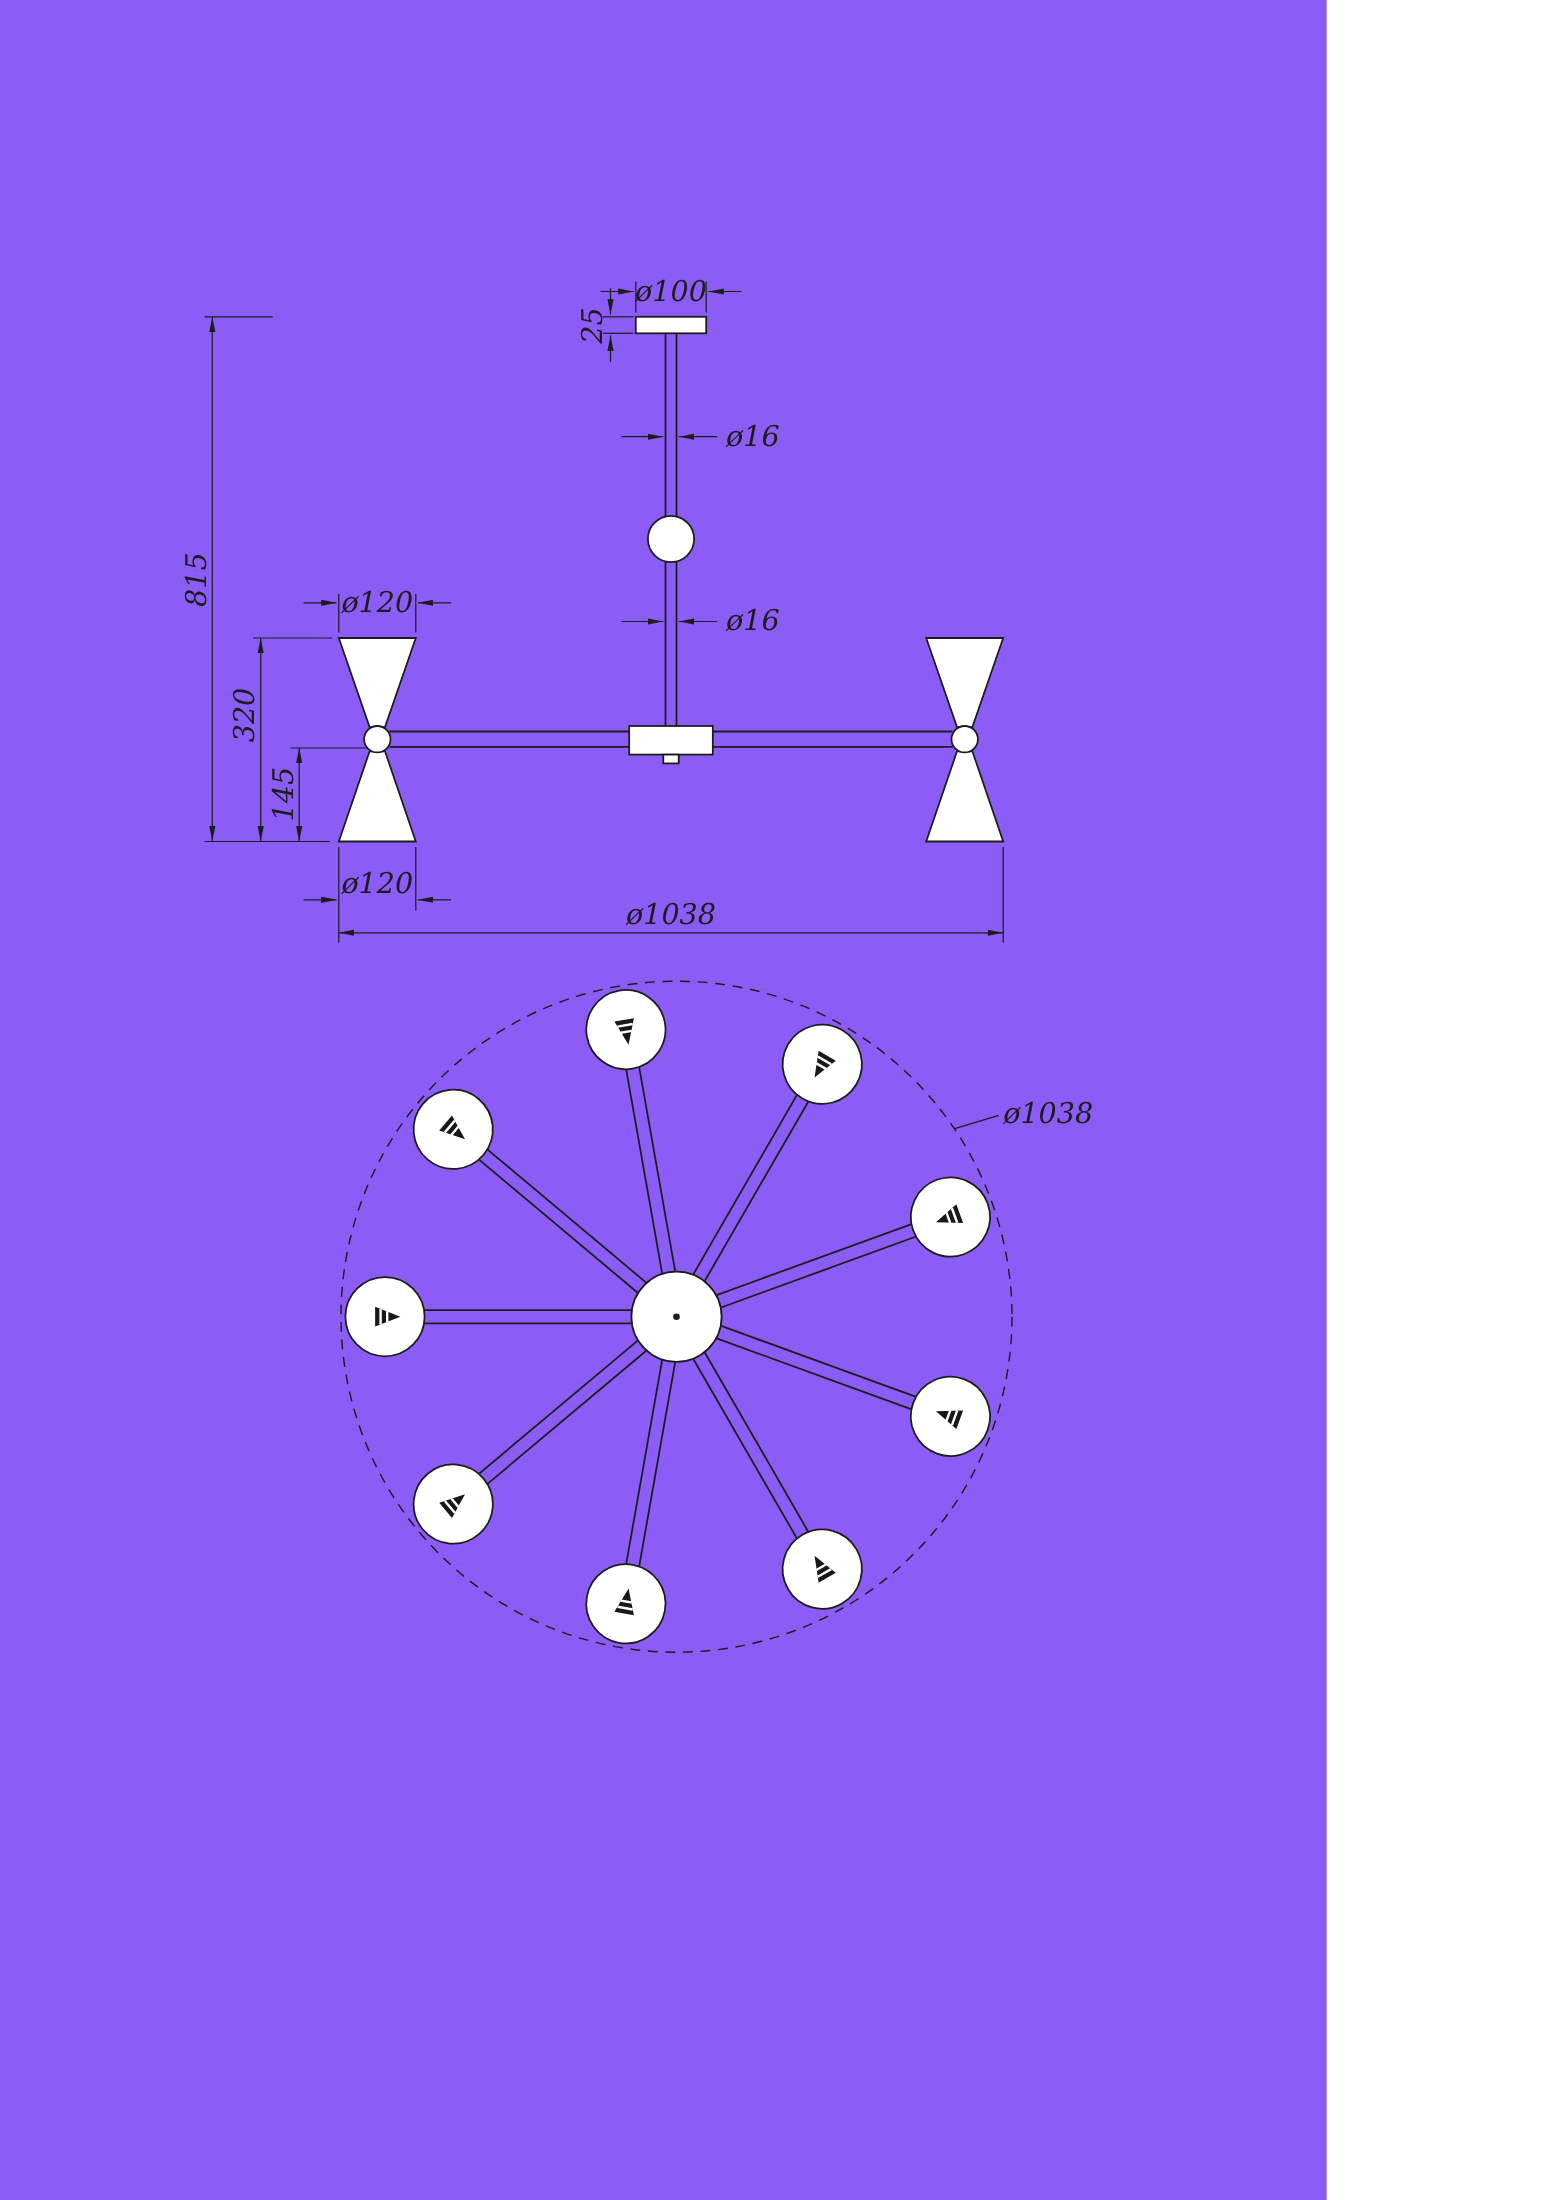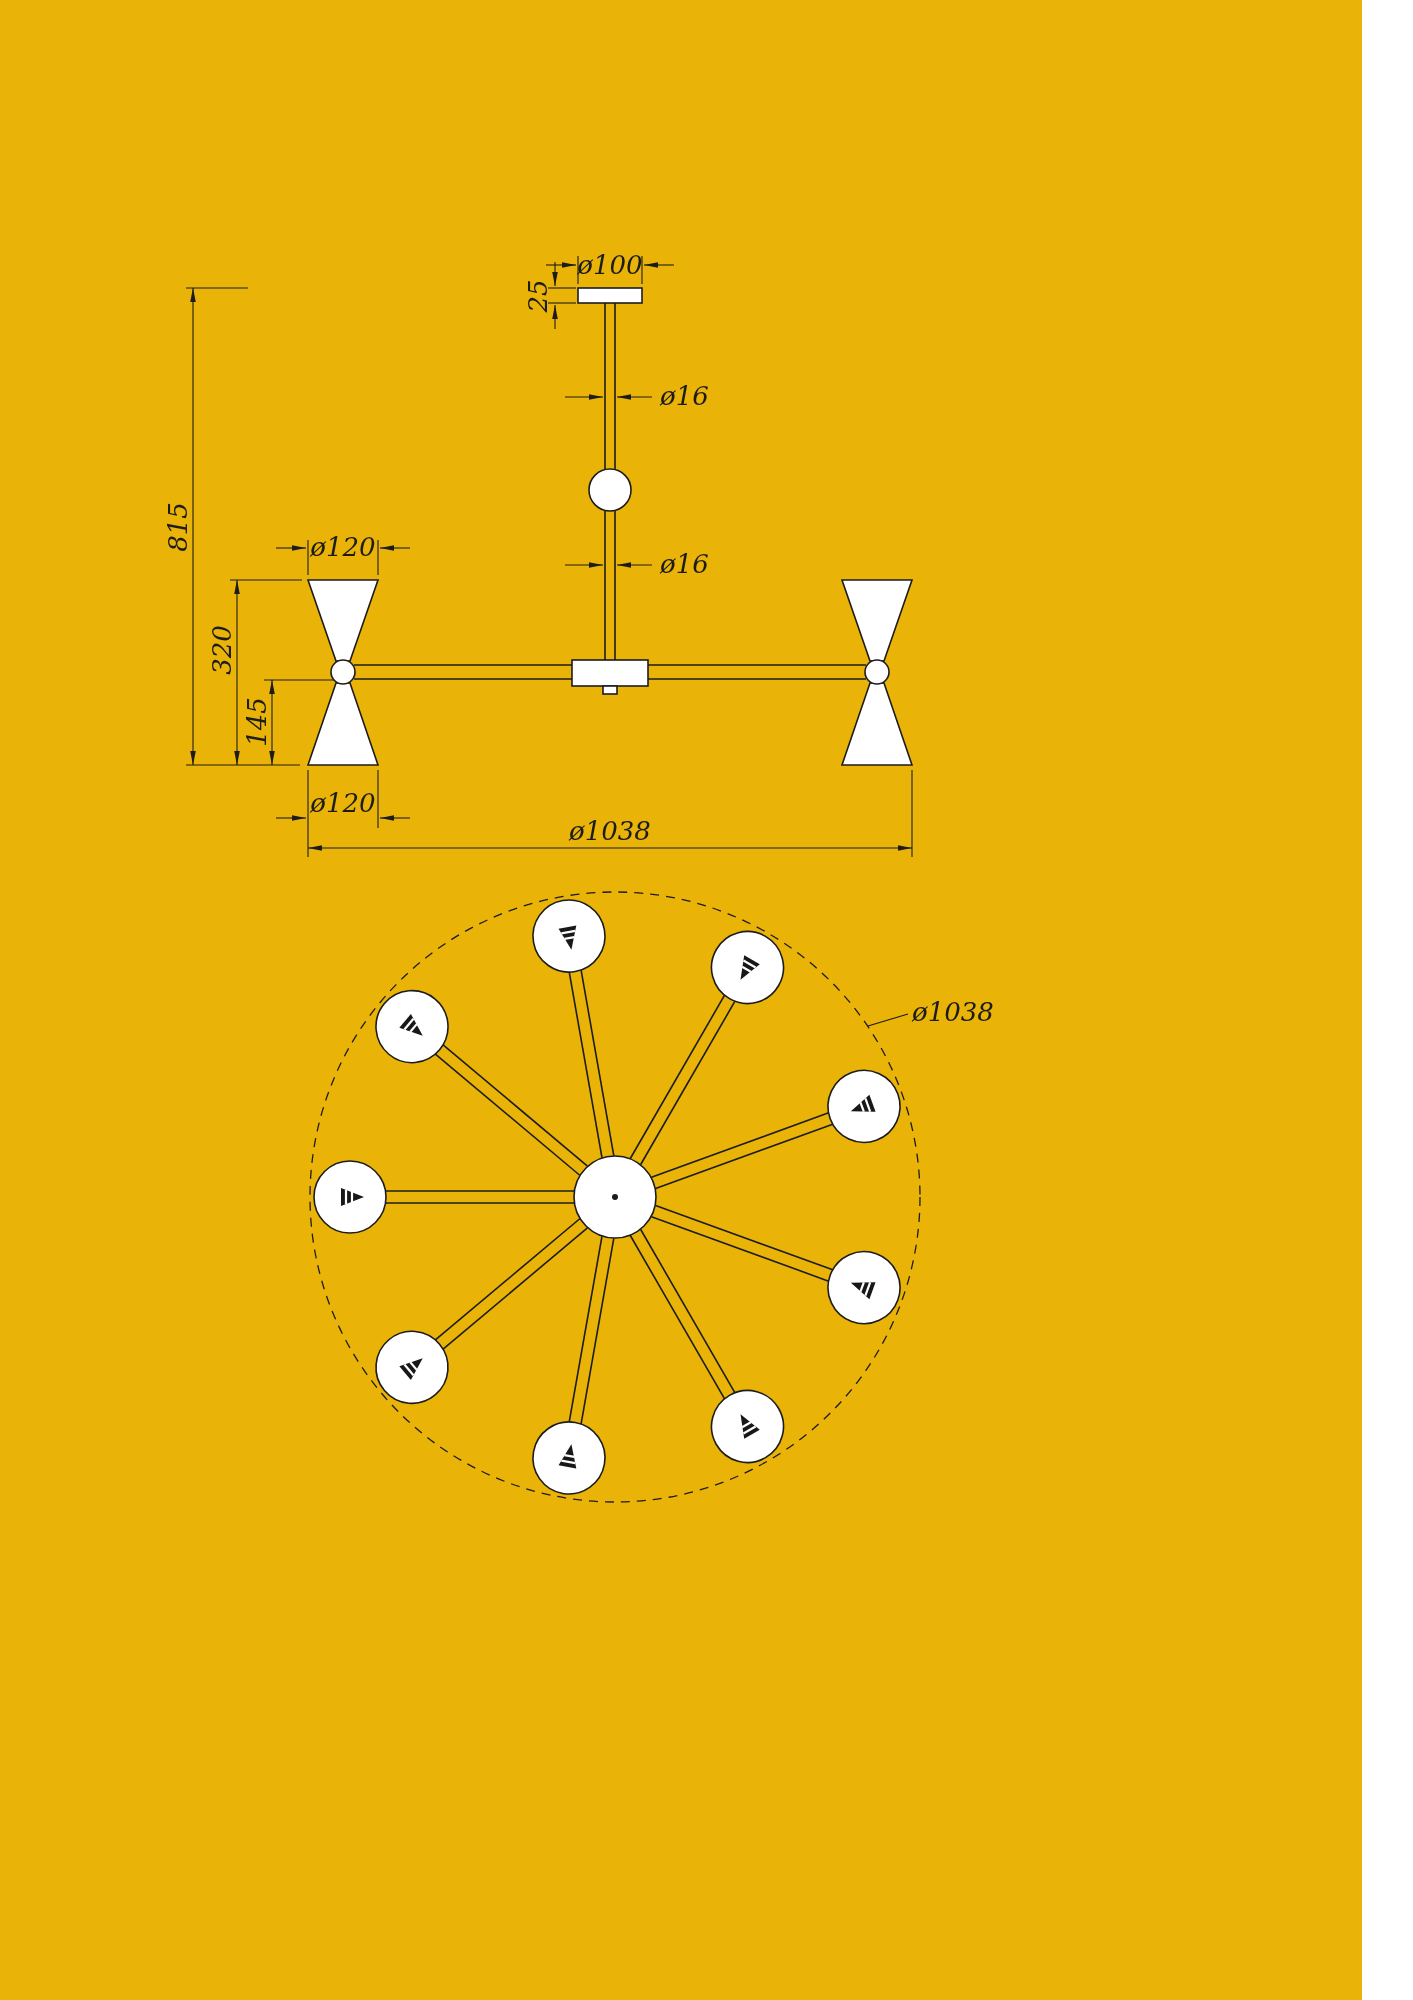--- a/index.html
+++ b/index.html
@@ -2,24 +2,24 @@
 <html style="--line: #1c1c1c;"><head>
 <meta charset="utf-8">
 <title>Technical Drawing</title>
 <style>
   html, body {
     margin: 0;
     padding: 0;
     background: #ffffff;
   }
   .page {
-    width: 1362px;
+    width: 1206px;
     height: 2000px;
     position: relative;
-    background: #eab308;
+    background: #8b5cf6;
     overflow: hidden;
   }
   svg { display: block; }
   :root { --line: #1c1c1c; }
 
   .outline {
     fill: #ffffff;
     stroke: var(--line);
     stroke-width: 1.6;
     stroke-linejoin: miter;

